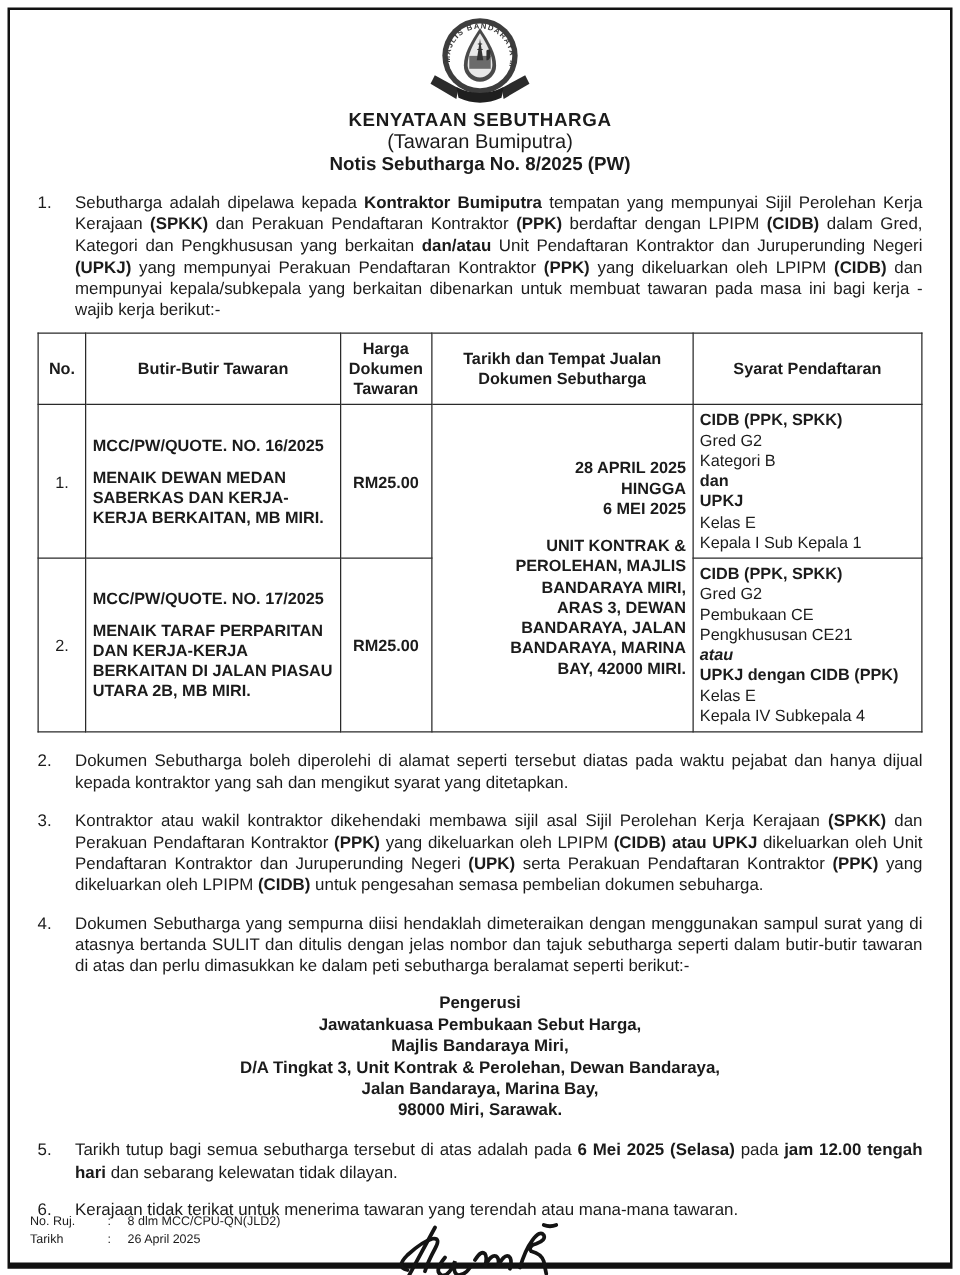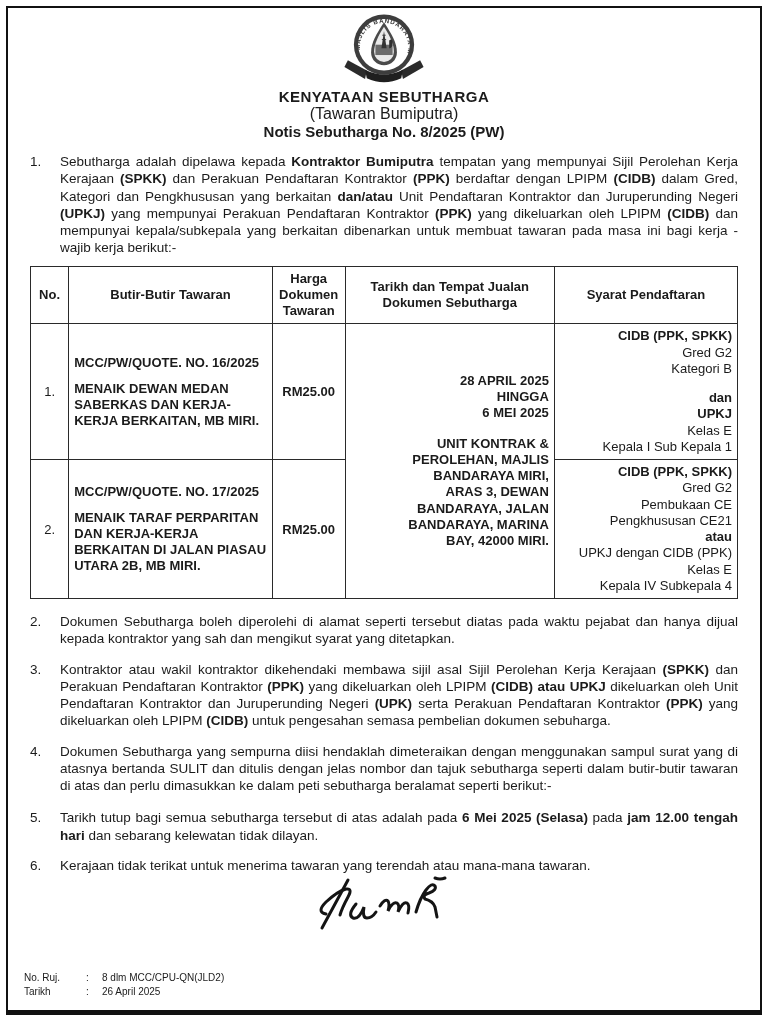--- a/index.html
+++ b/index.html
@@ -24,21 +24,21 @@
   }
   table.quote th { font-weight:bold; text-align:center; line-height:1.25; }
   col.c-no { width:5.4%; } col.c-butir { width:28.8%; } col.c-harga { width:10.3%; }
   col.c-tarikh { width:29.6%; } col.c-syarat { width:25.9%; }
   td.no-cell { text-align:center; font-weight:normal; }
   td.butir-cell { font-weight:bold; text-align:left; padding:6px 8px; line-height:1.22; }
   td.butir-cell .ref { margin-bottom:10px; }
   td.price-cell { font-weight:bold; text-align:center; }
   td.date-cell { font-weight:bold; text-align:right; line-height:1.25; }
   td.date-cell .gap { height:14px; }
-  td.syarat-cell { text-align:right; line-height:1.25; padding:5px 4px; }
+  td.syarat-cell { text-align:left; line-height:1.25; padding:5px 4px; }
   .row1 td { height:112px; }
   .row2 td { height:124px; }
   .addr-block { text-align:center; font-weight:bold; font-size:13.5px; line-height:1.27; margin-top:12px; }
   .sig-block { text-align:center; margin-top:2px; position:relative; }
   .sig-script { display:block; margin:0 auto -12px auto; position:relative; top:-6px; }
   .footer { position:absolute; left:16px; bottom:12px; font-size:10px; line-height:1.35; }
   .f-row { display:flex; }
   .f-label { width:62px; }
   .f-colon { width:16px; }
 </style>
@@ -115,40 +115,40 @@
               <div>ARAS 3, DEWAN</div>
               <div>BANDARAYA, JALAN</div>
               <div>BANDARAYA, MARINA</div>
               <div>BAY, 42000 MIRI.</div>
             </div>
       </td>
       <td class="syarat-cell">
             <div style="font-weight: bold;">CIDB (PPK, SPKK)</div>
             <div>Gred G2</div>
             <div>Kategori B</div>
-            <div style="font-weight: bold; margin-top: 13px;">dan</div>
+            <div style="font-weight: bold;">dan</div>
             <div style="font-weight: bold;">UPKJ</div>
             <div>Kelas E</div>
             <div>Kepala I Sub Kepala 1</div>
           </td>
     </tr>
     <tr class="row2">
       <td class="no-cell">2.</td>
       <td class="butir-cell">
         <div class="ref">MCC/PW/QUOTE. NO. 17/2025</div>
         <div>MENAIK TARAF PERPARITAN DAN KERJA-KERJA BERKAITAN DI JALAN PIASAU UTARA 2B, MB MIRI.</div>
       </td>
       <td class="price-cell">RM25.00</td>
       <td class="syarat-cell">
             <div style="font-weight: bold;">CIDB (PPK, SPKK)</div>
             <div>Gred G2</div>
             <div>Pembukaan CE</div>
             <div>Pengkhususan CE21</div>
-            <div style="font-weight: bold;">atau</div>
-            <div style="font-weight: normal;">UPKJ dengan CIDB (PPK)</div>
+            <div style="font-weight: bold; font-style: italic;">atau</div>
+            <div style="font-weight: bold;">UPKJ dengan CIDB (PPK)</div>
             <div>Kelas E</div>
             <div>Kepala IV Subkepala 4</div>
           </td>
     </tr>
   </tbody>
     </table>
 
   <div class="para" style="margin-top:14px">
     <div class="num">2.</div>
     <div class="ptext"><span>Dokumen Sebutharga boleh diperolehi di alamat seperti tersebut diatas pada waktu pejabat dan hanya dijual kepada kontraktor yang sah dan mengikut syarat yang ditetapkan.</span></div>
@@ -157,20 +157,28 @@
   <div class="para">
     <div class="num">3.</div>
     <div class="ptext"><span>Kontraktor atau wakil kontraktor dikehendaki membawa sijil asal Sijil Perolehan Kerja Kerajaan </span><span style="font-weight: bold;">(SPKK)</span><span> dan Perakuan Pendaftaran Kontraktor </span><span style="font-weight: bold;">(PPK)</span><span> yang dikeluarkan oleh LPIPM </span><span style="font-weight: bold;">(CIDB) atau UPKJ</span><span> dikeluarkan oleh Unit Pendaftaran Kontraktor dan Juruperunding Negeri </span><span style="font-weight: bold;">(UPK)</span><span> serta Perakuan Pendaftaran Kontraktor </span><span style="font-weight: bold;">(PPK)</span><span> yang dikeluarkan oleh LPIPM </span><span style="font-weight: bold;">(CIDB)</span><span> untuk pengesahan semasa pembelian dokumen sebuharga.</span></div>
   </div>
 
   <div class="para">
     <div class="num">4.</div>
     <div class="ptext"><span>Dokumen Sebutharga yang sempurna diisi hendaklah dimeteraikan dengan menggunakan sampul surat yang di atasnya bertanda SULIT dan ditulis dengan jelas nombor dan tajuk sebutharga seperti dalam butir-butir tawaran di atas dan perlu dimasukkan ke dalam peti sebutharga beralamat seperti berikut:-</span></div>
   </div>
 
+  <div class="addr-block">
+      <div>Pengerusi</div>
+      <div>Jawatankuasa Pembukaan Sebut Harga,</div>
+      <div>Majlis Bandaraya Miri,</div>
+      <div>D/A Tingkat 3, Unit Kontrak &amp; Perolehan, Dewan Bandaraya,</div>
+      <div>Jalan Bandaraya, Marina Bay,</div>
+      <div>98000 Miri, Sarawak.</div>
+    </div>
 
   <div class="para" style="margin-top:15px">
     <div class="num">5.</div>
     <div class="ptext"><span>Tarikh tutup bagi semua sebutharga tersebut di atas adalah pada </span><span style="font-weight: bold;">6 Mei 2025 (Selasa)</span><span> pada </span><span style="font-weight: bold;">jam 12.00 tengah hari</span><span> dan sebarang kelewatan tidak dilayan.</span></div>
   </div>
 
   <div class="para">
     <div class="num">6.</div>
     <div class="ptext"><span>Kerajaan tidak terikat untuk menerima tawaran yang terendah atau mana-mana tawaran.</span></div>
   </div>

